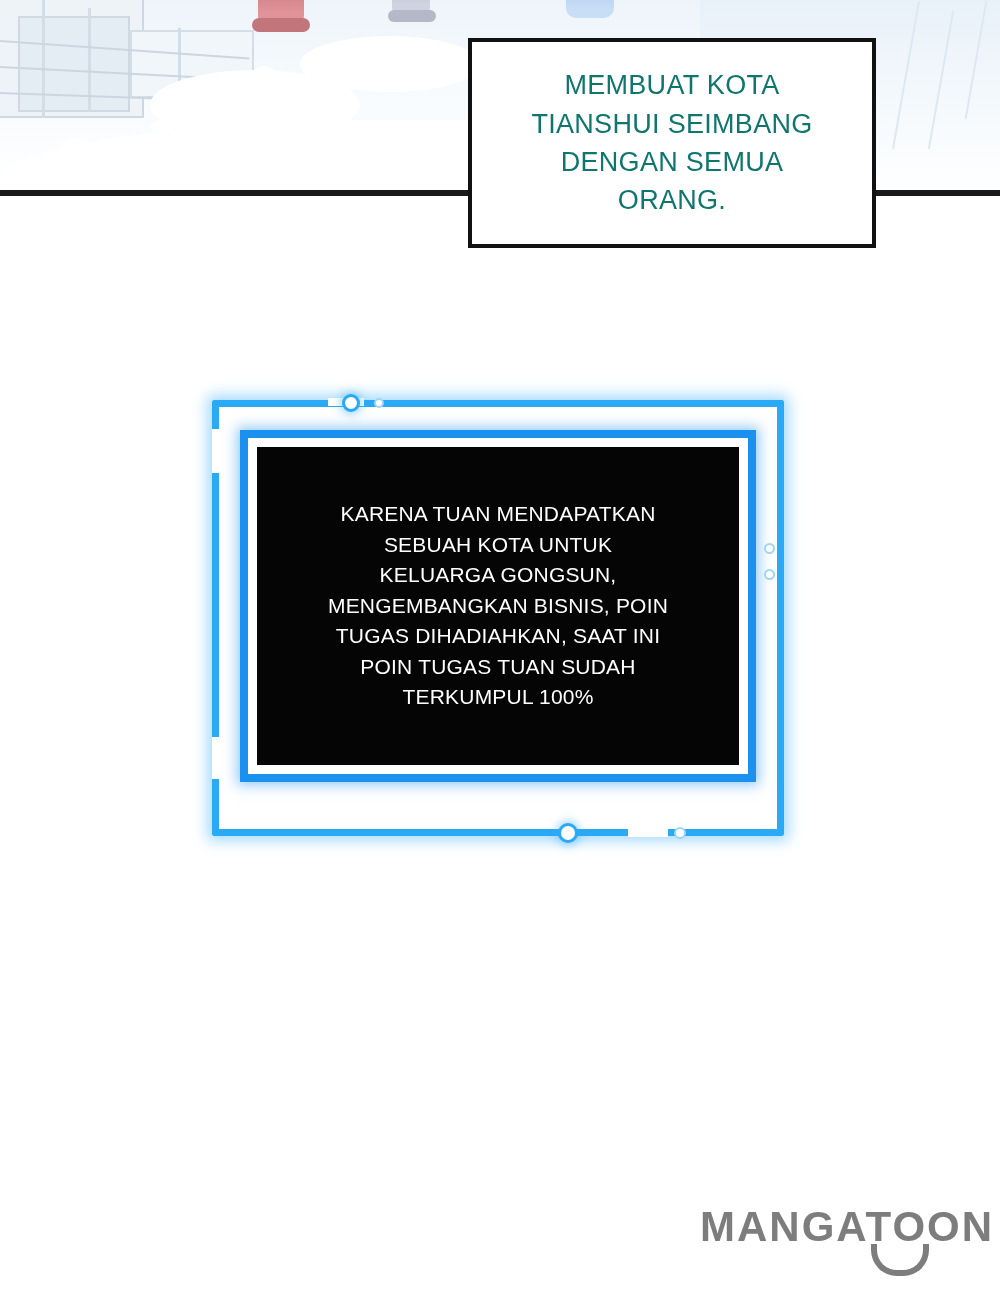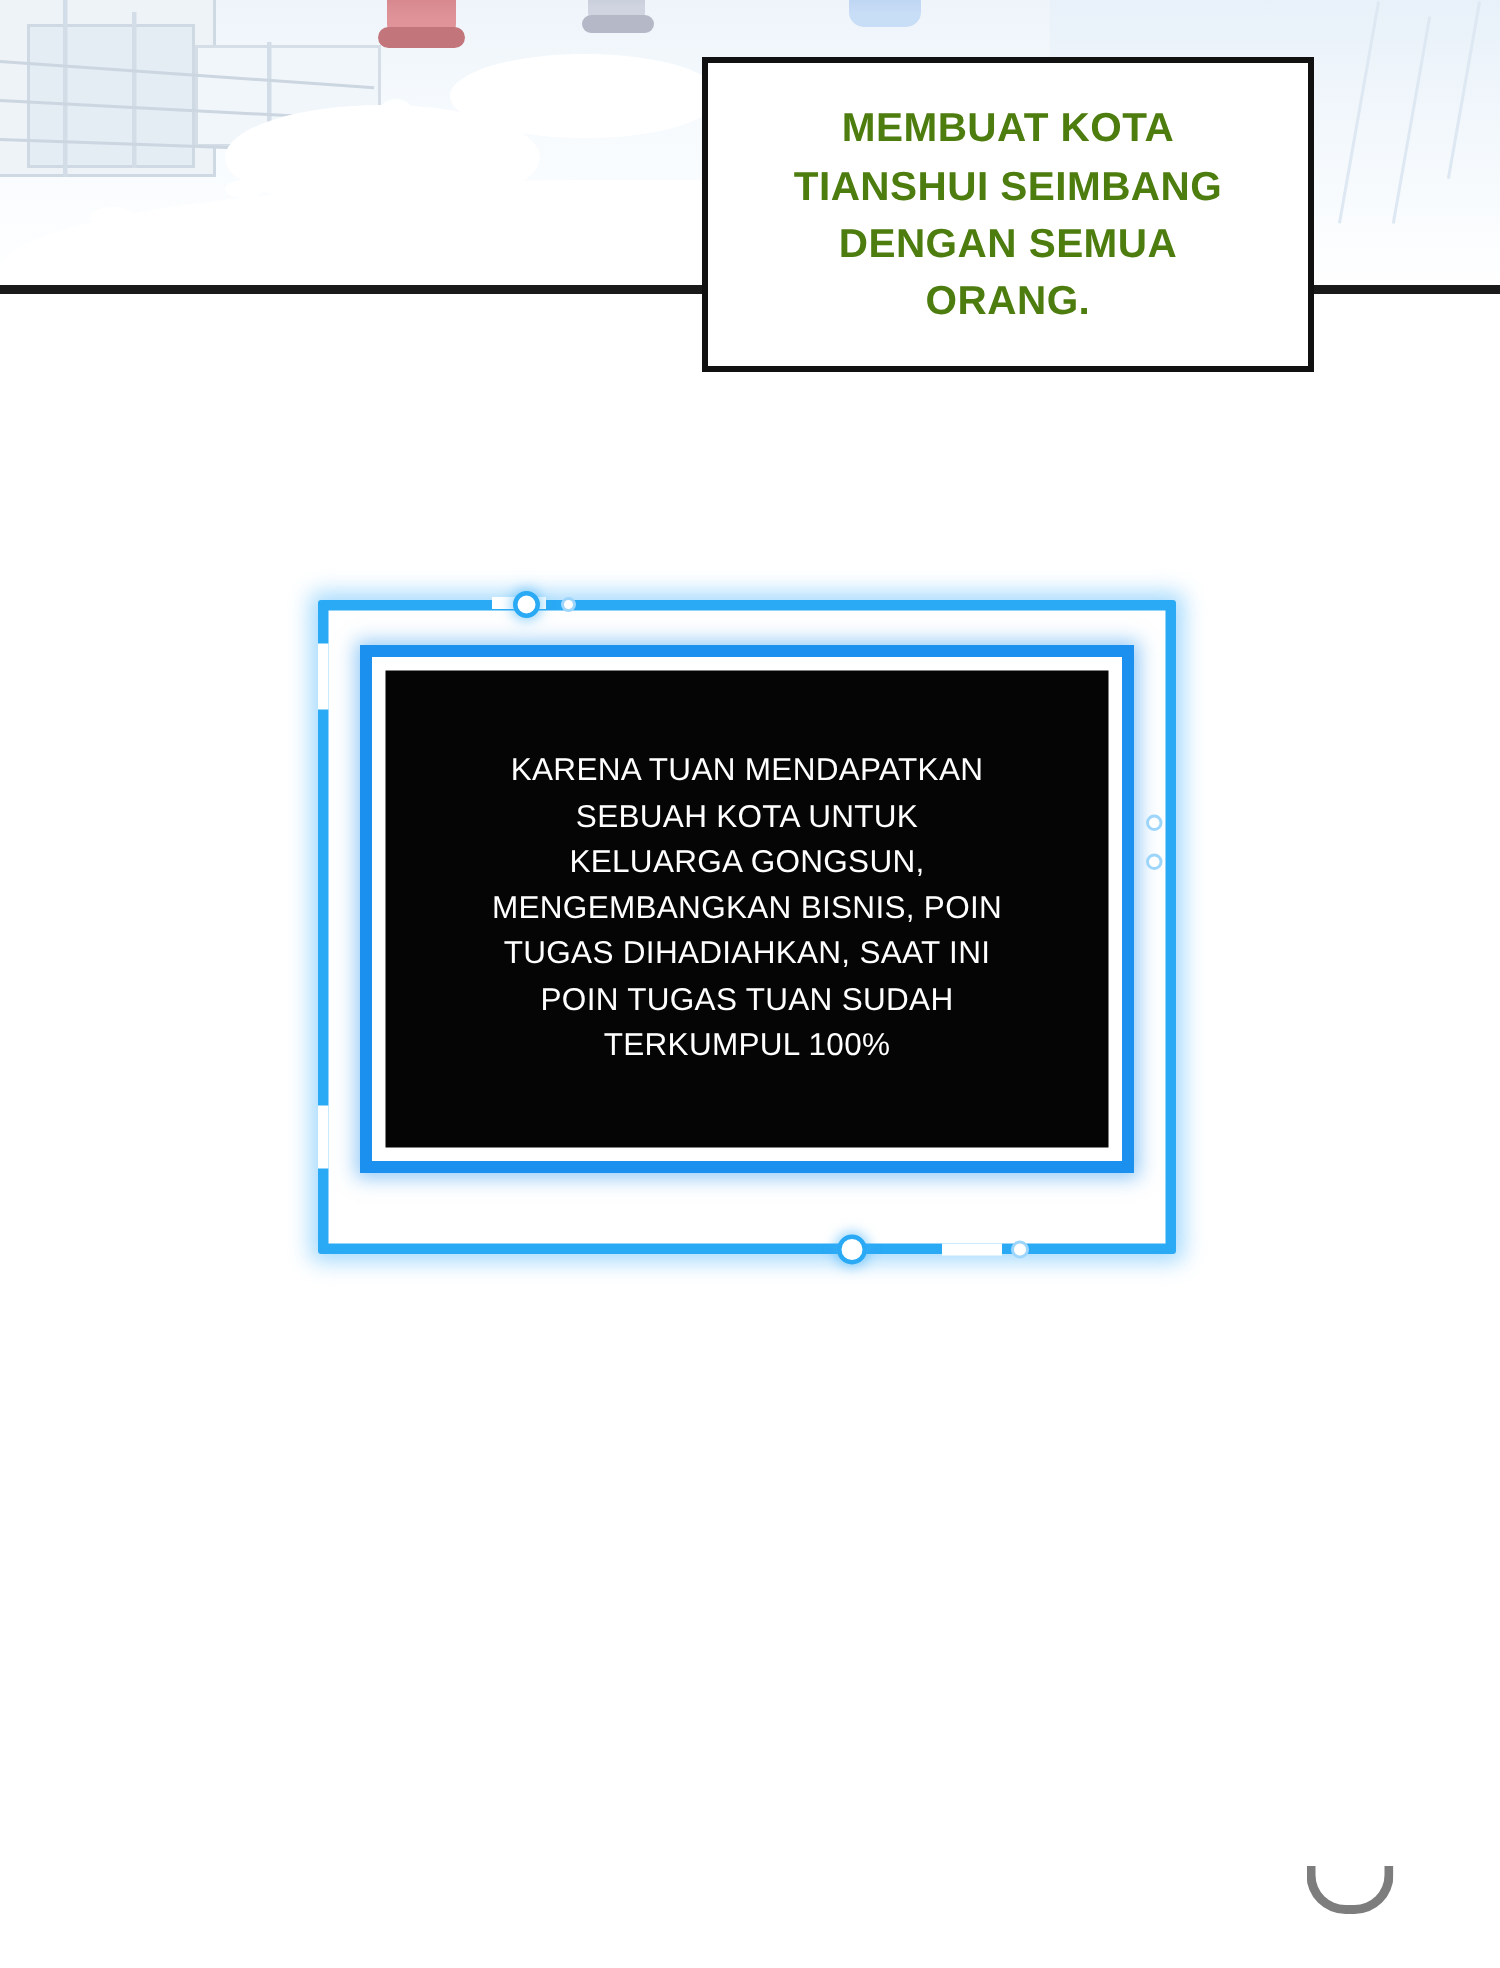--- a/index.html
+++ b/index.html
@@ -140,25 +140,25 @@
     border: 4px solid #111111;
     box-sizing: border-box;
     display: flex;
     align-items: center;
     justify-content: center;
     padding: 10px 18px;
   }
   .speech-text {
     font-size: 27px;
     line-height: 1.42;
-    color: #4d7c0f;
+    color: #0f766e;
     text-align: center;
     letter-spacing: 0.3px;
     white-space: pre-line;
-    font-weight: 700;
+    font-weight: 400;
   }
 
   
   .sys-wrap {
     position: absolute;
     left: 198px;
     top: 386px;
     width: 600px;
     height: 464px;
   }
@@ -373,16 +373,17 @@
 
     <div class="node node-ring n1"></div>
     <div class="node node-dot n2"></div>
     <div class="node node-ring n3"></div>
     <div class="node node-dot n4"></div>
     <div class="node node-dot n5"></div>
     <div class="node node-dot n6"></div>
   </div>
 
   <div class="logo">
+    <div class="logo-text">MANGATOON</div>
     <div class="logo-smile"></div>
   </div>
 
 </div>
 
 </body></html>

